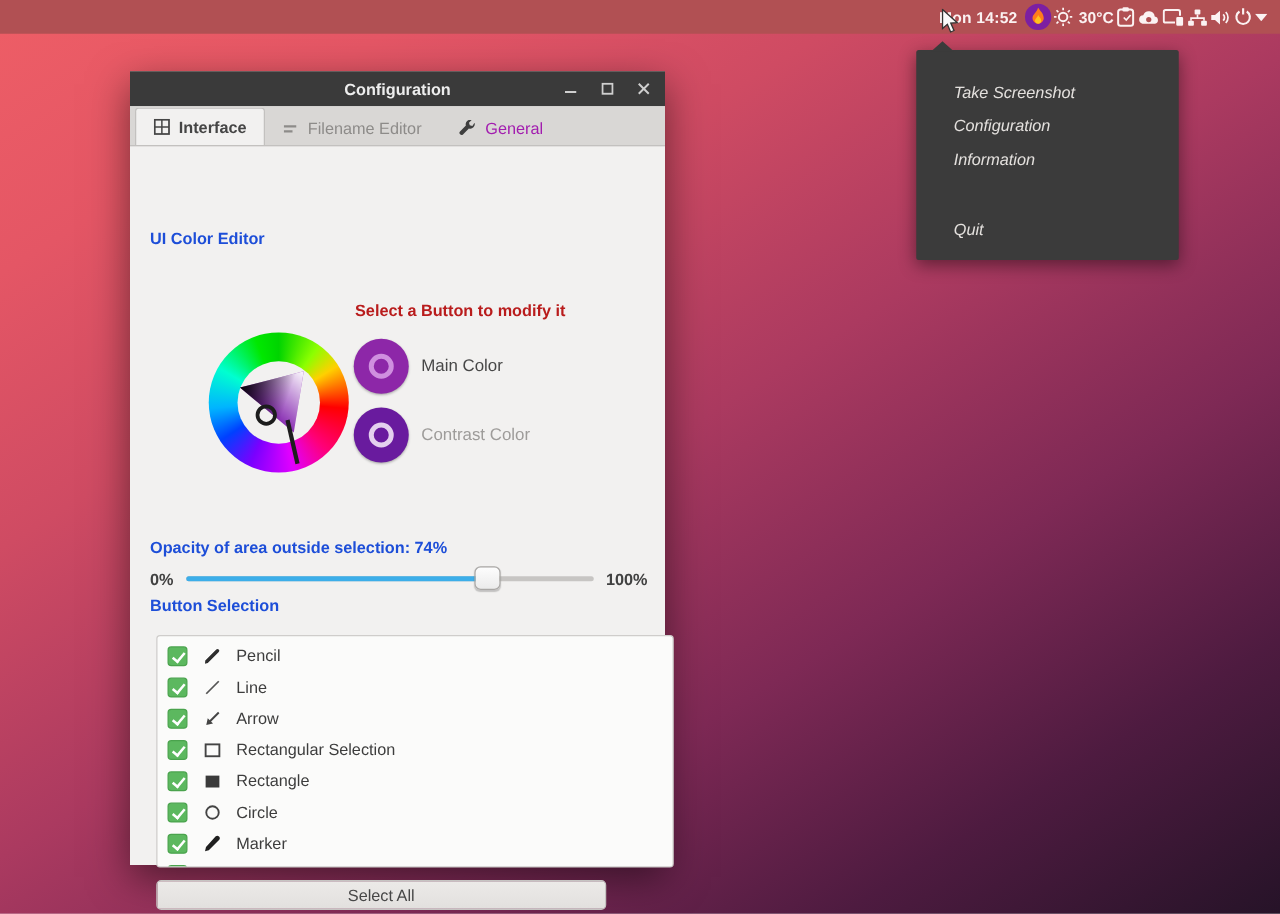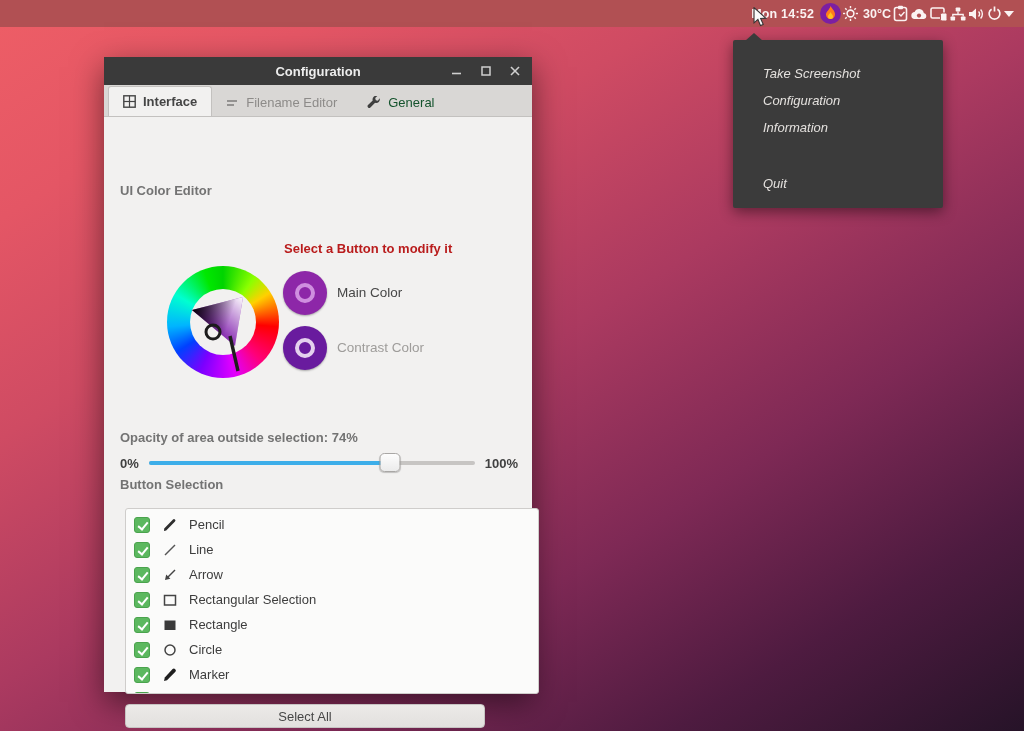--- a/index.html
+++ b/index.html
@@ -73,24 +73,24 @@
   }
   .tab {
     height:28px; display:flex; align-items:center; gap:7px;
     padding:0 14px; font-size:13px; color:#8d8b89;
     border:1px solid transparent; border-bottom:none;
   }
   .tab.active {
     background:#f2f1f0; color:#454545; font-weight:bold;
     border-color:#c3c1bf; border-radius:3px 3px 0 0; height:30px;
   }
-  .tab.dark-text { color:#14532d; }
+  .tab.dark-text { color:#a21caf; }
 
   .content { position:absolute; top:60px; left:0; right:0; bottom:0; }
-  .h-label { position:absolute; font-size:13px; font-weight:bold; color:#737373; }
+  .h-label { position:absolute; font-size:13px; font-weight:bold; color:#1d4ed8; }
 
   
   .wheel {
     position:absolute; left:63px; top:149px; width:112px; height:112px;
     border-radius:50%;
     background:conic-gradient(from 0deg,
       #00d400, #8cff00 35deg, #ffd000 58deg, #ff6a00 76deg, #ff0000 95deg,
       #ff0078 135deg, #e000ff 168deg, #7a00ff 205deg, #0040ff 237deg,
       #00b4ff 265deg, #00ffd0 300deg, #00e800 340deg, #00d400 360deg);
   }

